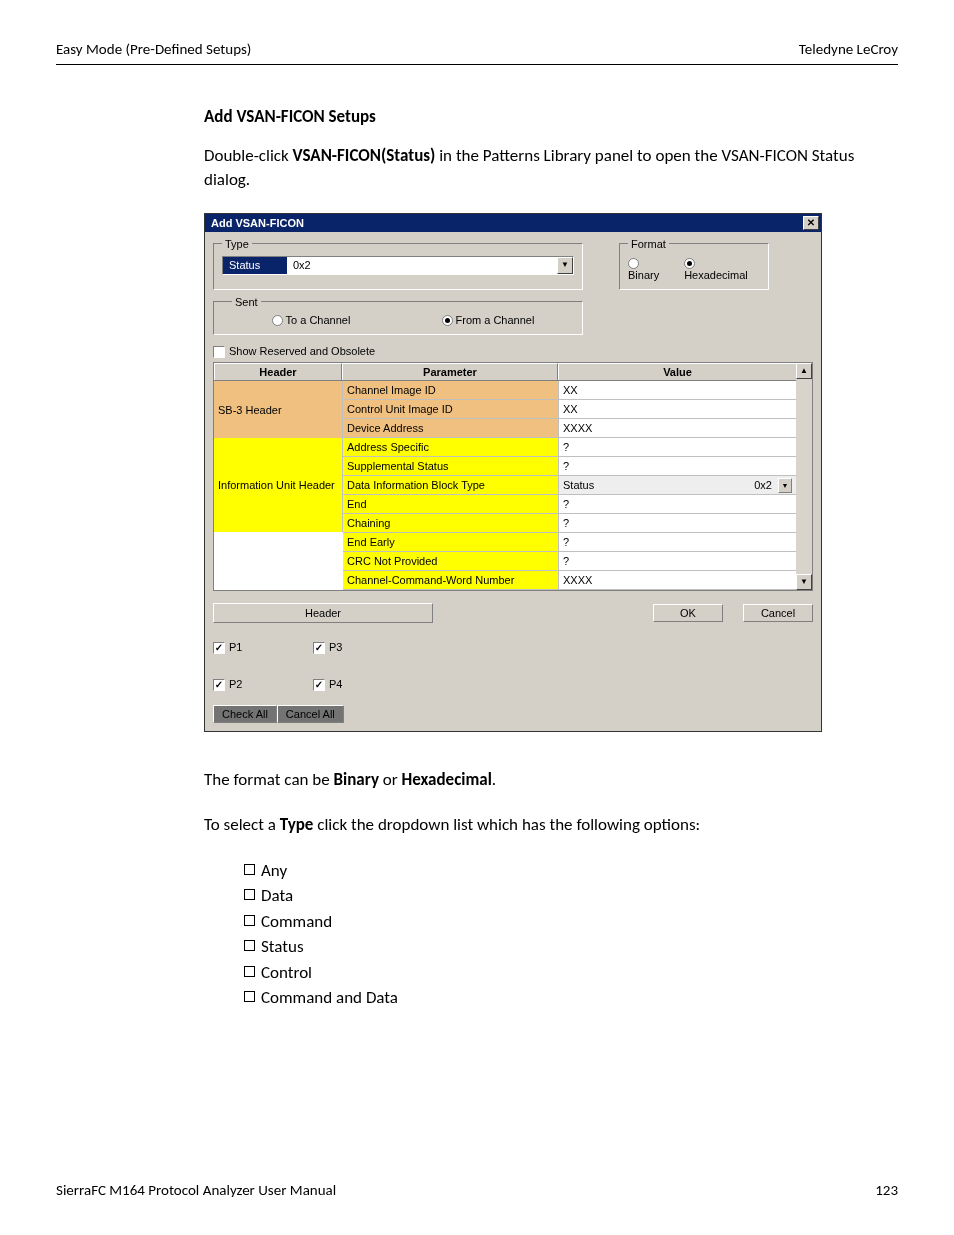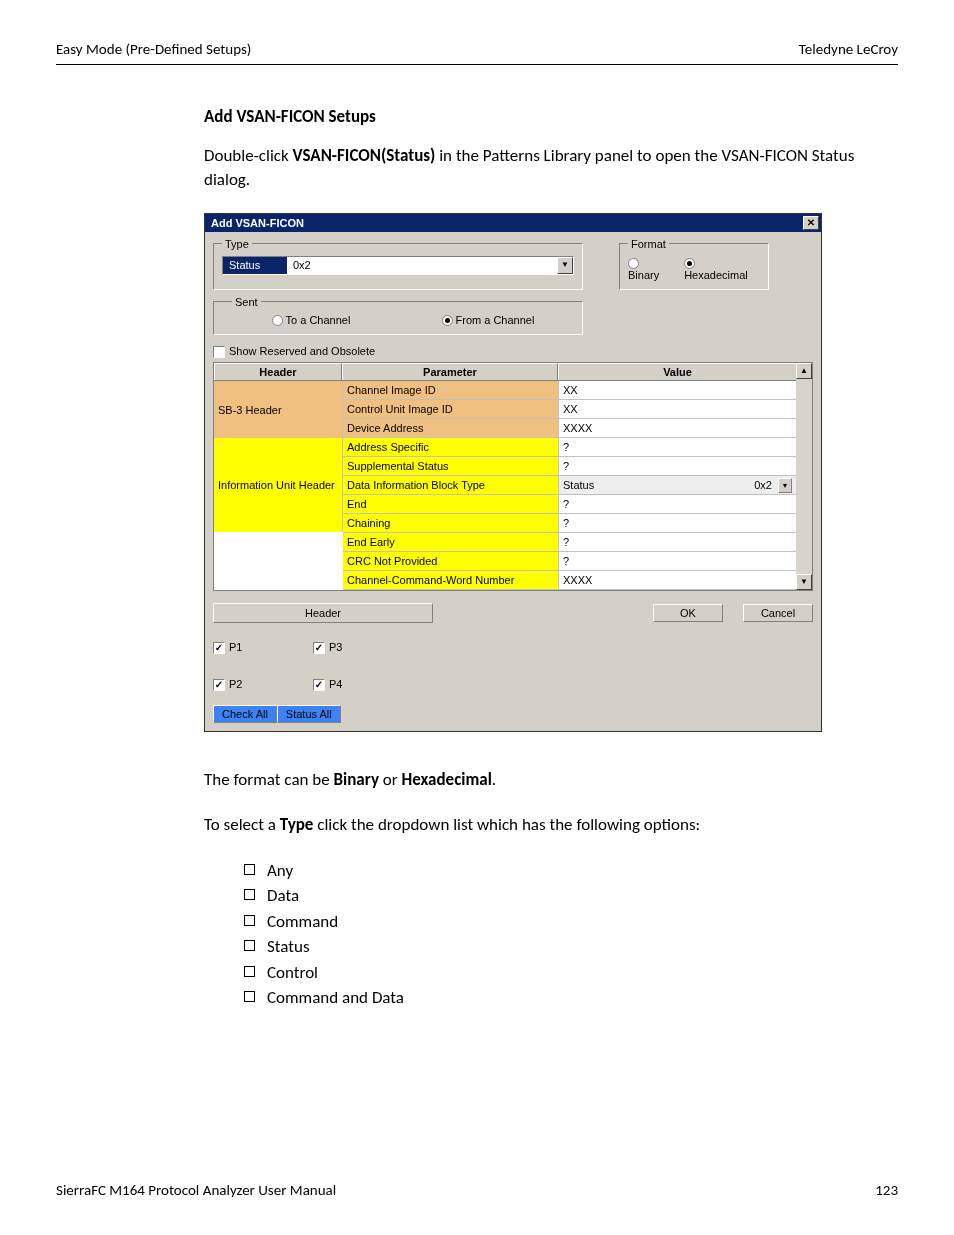--- a/index.html
+++ b/index.html
@@ -271,32 +271,32 @@
     font-size: 11px;
   }
   .btnrow {
     display: flex;
     margin-top: 14px;
   }
   .btnrow .btn {
     border: 1px solid #808080;
     border-top-color: #fff;
     border-left-color: #fff;
-    background: #3b82f6;
+    background: #737373;
     padding: 2px 8px;
     font-size: 11px;
   }
   .bullet-list {
     margin-left: 188px;
     font-size: 17px;
     line-height: 1.5;
   }
   .bullet-list .li {
     display: flex;
-    gap: 12px;
+    gap: 6px;
   }
   .bullet-list .sq {
     width: 11px; height: 11px;
     border: 1.5px solid #000;
     margin-top: 6px;
     flex-shrink: 0;
   }
   .footer {
     margin-top: 170px;
     display: flex;
@@ -419,21 +419,21 @@
 
         <div class="ports">
           <span><span class="chk checked"></span><span>P1</span></span>
           <span><span class="chk checked"></span><span>P3</span></span>
           <span><span class="chk checked"></span><span>P2</span></span>
           <span><span class="chk checked"></span><span>P4</span></span>
         </div>
 
         <div class="btnrow">
           <div class="btn">Check All</div>
-          <div class="btn">Status All</div>
+          <div class="btn">Cancel All</div>
         </div>
       </div>
     </div>
   </div>
 
   <div class="body-text">
     <div class="para">
       <span>The format can be </span><span class="bold">Binary</span><span> or </span><span class="bold">Hexadecimal</span><span>.</span>
     </div>
     <div class="para">

